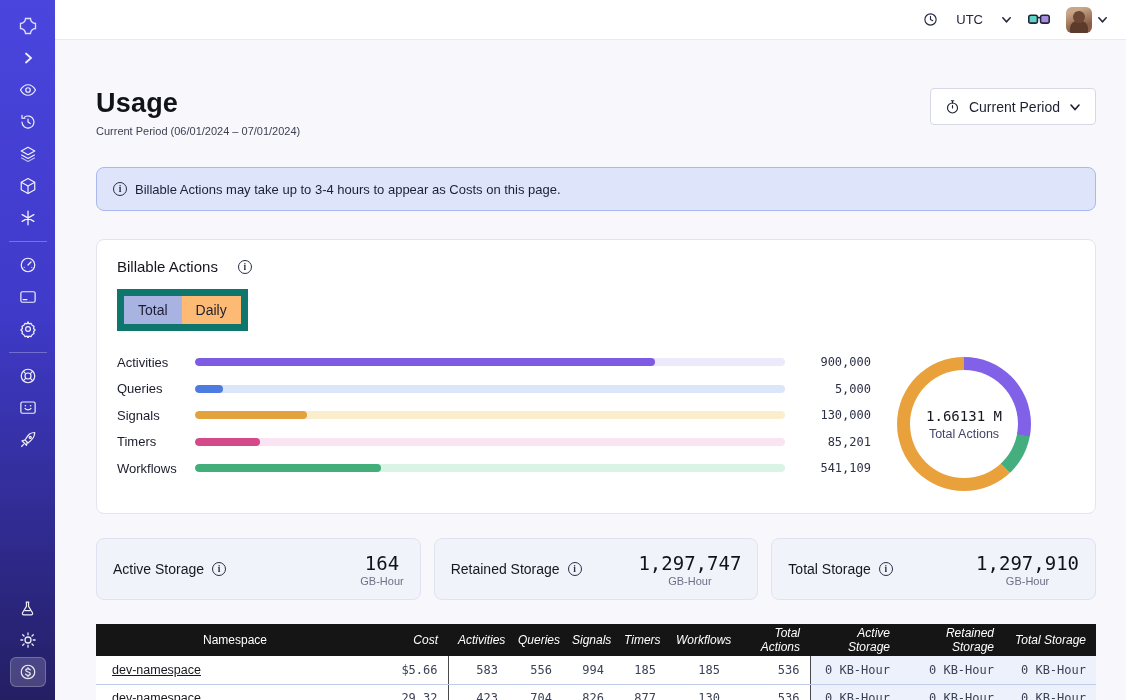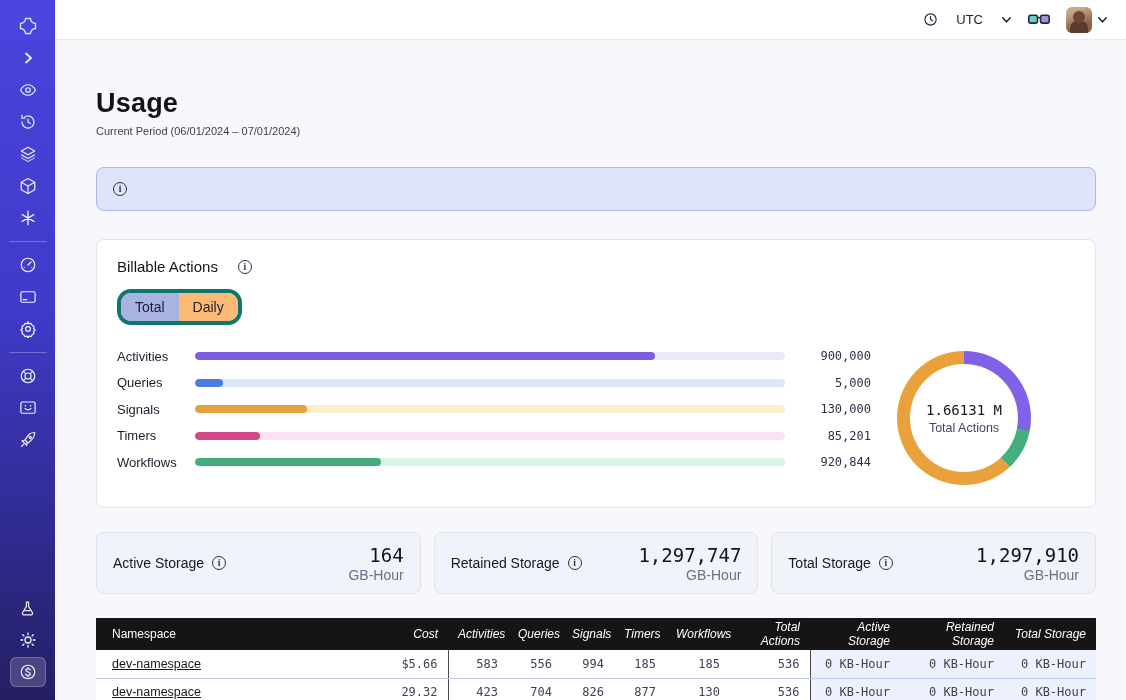--- a/index.html
+++ b/index.html
@@ -40,21 +40,21 @@
   .banner { width:1000px; margin-top:30px; background:#dee5fb; border:1px solid #a9b8ef; border-radius:8px;
     height:44px; display:flex; align-items:center; gap:8px; padding:0 16px; font-size:13px; color:#1c1f38; }
 
   .info-i { display:inline-flex; width:14px; height:14px; border:1.3px solid currentColor; border-radius:50%;
     align-items:center; justify-content:center; font-size:9.5px; font-weight:700;
     font-family:"Liberation Serif", serif; flex:0 0 auto; color:#2a2d44; }
 
   
   .card { width:1000px; margin-top:28px; background:#fff; border:1px solid #e3e4f0; border-radius:8px; padding:18px 20px 22px; }
   .card-title-row { display:flex; align-items:center; gap:20px; font-size:15px; font-weight:500; color:#15151d; }
-  .tabs { display:inline-flex; margin-top:14px; border:4px solid #0f766e; border-radius:14px; overflow:hidden; background:#fff; }
+  .tabs { display:inline-flex; margin-top:14px; border:7px solid #0f766e; border-radius:0; overflow:hidden; background:#fff; }
   .tab { padding:6px 14px; font-size:14px; color:#1c1f33; cursor:pointer; background:#fdba74; }
   .tab.sel { background:#a9b3e2; }
   .billable-body { display:flex; margin-top:22px; align-items:flex-start; }
   .bars { flex:1; padding-right:26px; }
   .bar-row { display:flex; align-items:center; height:18px; margin-bottom:8.5px; }
   .bar-label { width:78px; font-size:13px; color:#1b1d2c; flex:0 0 auto; }
   .bar-track { flex:1; height:8px; border-radius:5px; position:relative; overflow:hidden; }
   .bar-fill { position:absolute; left:0; top:0; height:8px; border-radius:5px; }
   .bar-val { width:72px; text-align:right; font-size:12px; color:#2c3046; flex:0 0 auto; margin-left:14px; }
   .donut-wrap { width:178px; display:flex; align-items:center; padding-top:4px; }
@@ -62,29 +62,29 @@
   .donut-hole { position:absolute; left:13px; top:13px; width:108px; height:108px; border-radius:50%; background:#fff;
     display:flex; flex-direction:column; align-items:center; justify-content:center; gap:3px; }
   .donut-big { font-size:14px; color:#16181f; }
   .donut-sub { font-size:12.5px; color:#3f4568; }
 
   
   .storage-row { width:1000px; display:flex; gap:13px; margin-top:24px; }
   .storage-card { flex:1; background:#f1f3fa; border:1px solid #dfe2f0; border-radius:8px; height:62px;
     display:flex; align-items:center; justify-content:space-between; padding:0 16px; }
   .storage-label { display:flex; align-items:center; gap:8px; font-size:14px; color:#16181f; }
-  .storage-val-wrap { text-align:right; }
+  .storage-val-wrap { text-align:center; }
   .storage-val { font-size:19px; color:#121219; }
-  .storage-unit { font-size:14px; color:#6b7086; margin-top:1px; }
+  .storage-unit { font-size:11px; color:#6b7086; margin-top:1px; }
 
   
   .tbl-wrap { width:1000px; margin-top:24px; }
   table { border-collapse:collapse; width:1000px; table-layout:fixed; }
   thead th { background:#151515; color:#fff; font-size:12px; font-weight:500; height:32px; padding:0 10px; }
-  th.l { text-align:left; padding-left:16px; }
+  th.l { text-align:center; padding-left:16px; }
   th.r { text-align:right;font-style:italic; }
   tbody td { height:28px; font-size:12px; background:#fff; border-bottom:1px solid #bfcbe8; padding:0 10px; }
   td.ns { padding-left:16px; }
   td.num { text-align:right; color:#3c4257; }
   td.sep-l { border-left:1.5px solid #4a4a4a; }
   td.store { background:#edf1fb; text-align:right; color:#3c4257; }
   .ns-link { color:#17171f; text-decoration:underline; cursor:pointer; font-size:12.5px; }
 
   .chev { flex:0 0 auto; }
 </style>
@@ -223,24 +223,35 @@
   </div>
 </header>
 
 <main class="main">
 
   <div class="head-row">
     <div>
       <h1 class="page-title">Usage</h1>
       <div class="page-sub">Current Period (06/01/2024 – 07/01/2024)</div>
     </div>
+    <button class="period-btn">
+      <svg width="15" height="16" viewBox="0 0 24 24" fill="none" stroke="#1d2030" stroke-width="1.8" stroke-linecap="round">
+          <circle cx="12" cy="13.5" r="8"></circle>
+          <path d="M12 9.5v4M10 2h4M12 2v3.5"></path>
+        </svg>
+      <span>Current Period</span>
+      <svg class="chev" width="12" height="12" viewBox="0 0 12 12" fill="none" stroke="#1d2030" stroke-width="1.6" stroke-linecap="round">
+          <polyline points="2,4 6,8.5 10,4"></polyline>
+        </svg>
+    </button>
   </div>
 
   <div class="banner">
     <span class="info-i">i</span>
+    <span>Billable Actions may take up to 3-4 hours to appear as Costs on this page.</span>
   </div>
 
   <section class="card">
     <div class="card-title-row">
       <span>Billable Actions</span>
       <span class="info-i">i</span>
     </div>
     <div class="tabs">
       <div class="tab sel">Total</div>
       <div class="tab">Daily</div>
@@ -274,21 +285,21 @@
           <span class="bar-track" style="background: rgb(250, 227, 242);">
               <span class="bar-fill" style="width: 11%; background: rgb(212, 73, 138);"></span>
             </span>
           <span class="bar-val mono">85,201</span>
         </div>
         <div class="bar-row">
           <span class="bar-label">Workflows</span>
           <span class="bar-track" style="background: rgb(217, 243, 228);">
               <span class="bar-fill" style="width: 31.5%; background: rgb(66, 174, 121);"></span>
             </span>
-          <span class="bar-val mono">920,844</span>
+          <span class="bar-val mono">541,109</span>
         </div>
       </div>
       <div class="donut-wrap">
         <div class="donut" id="donut" style="background: conic-gradient(rgb(128, 97, 232) 0%, rgb(128, 97, 232) 28%, rgb(68, 174, 126) 28%, rgb(68, 174, 126) 38%, rgb(233, 162, 59) 38%, rgb(233, 162, 59) 100%);">
           <div class="donut-hole">
             <div class="donut-big mono">1.66131 M</div>
             <div class="donut-sub">Total Actions</div>
           </div>
         </div>
       </div>

